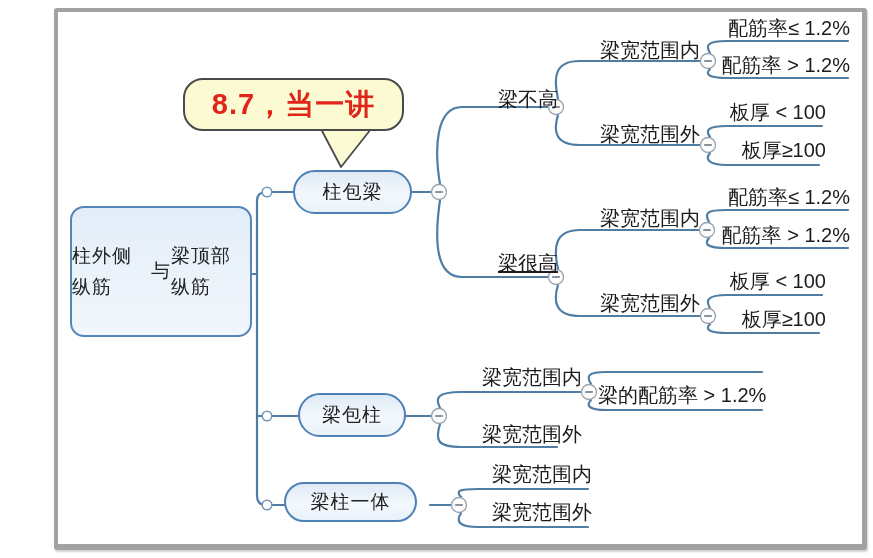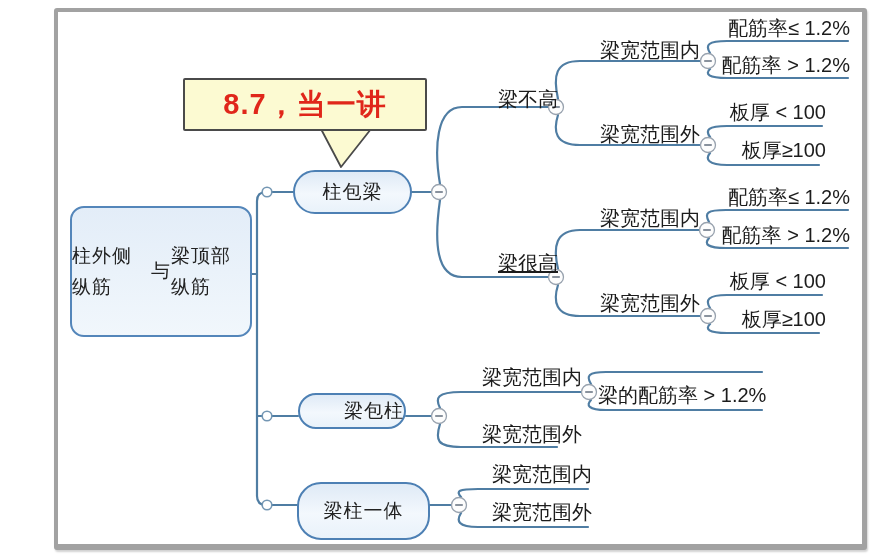--- a/index.html
+++ b/index.html
@@ -26,23 +26,23 @@
     font-size:19px;color:#222;letter-spacing:1px;box-sizing:border-box;
   }
   .root-node{
     position:absolute;z-index:2;left:70px;top:206px;width:182px;height:131px;
     display:flex;flex-direction:row;align-items:center;justify-content:center;
     background:linear-gradient(180deg,#e3edf8,#f1f7fc);
     border:2.5px solid #5486ba;border-radius:14px;box-sizing:border-box;
     font-size:19px;color:#222;line-height:1.62;letter-spacing:1px;
   }
   .callout{
-    position:absolute;z-index:3;left:183px;top:78px;width:244px;height:53px;
+    position:absolute;z-index:3;left:183px;top:78px;width:221px;height:53px;
     display:flex;align-items:center;justify-content:center;
-    background:#fcfad2;border:2px solid #4a4a4a;border-radius:2px;box-sizing:border-box;
+    background:#fcfad2;border:2px solid #4a4a4a;border-radius:20px;box-sizing:border-box;
     font-size:29px;font-weight:600;color:#e0261a;letter-spacing:1px;
   }
 </style>
 </head>
 <body>
 
 <div class="stage">
 
   <div class="frame"></div>
 
@@ -138,24 +138,24 @@
     <span>梁顶部纵筋</span>
   </div>
 
   <div class="callout">
     <span>8.7，当一讲</span>
   </div>
 
   <div class="pill" style="left:293px;top:170px;width:119px;height:44px;">
       <span>柱包梁</span>
     </div>
-  <div class="pill" style="left:298px;top:393px;width:108px;height:36px;justify-content:flex-end;">
+  <div class="pill" style="left:298px;top:393px;width:108px;height:44px;">
       <span>梁包柱</span>
     </div>
-  <div class="pill" style="left:297px;top:482px;width:133px;height:58px;">
+  <div class="pill" style="left:284px;top:482px;width:133px;height:40px;">
       <span>梁柱一体</span>
     </div>
 
   <div class="lbl" style="left:450px;top:90px;width:108px;">梁不高</div>
   <div class="lbl" style="left:576px;top:41px;width:124px;">梁宽范围内</div>
   <div class="lbl" style="left:718px;top:19px;width:132px;">配筋率≤ 1.2%</div>
   <div class="lbl" style="left:718px;top:56px;width:132px;">配筋率 &gt; 1.2%</div>
   <div class="lbl" style="left:576px;top:125px;width:124px;">梁宽范围外</div>
   <div class="lbl" style="left:718px;top:103px;width:108px;">板厚 &lt; 100</div>
   <div class="lbl" style="left:718px;top:141px;width:108px;">板厚≥100</div>

